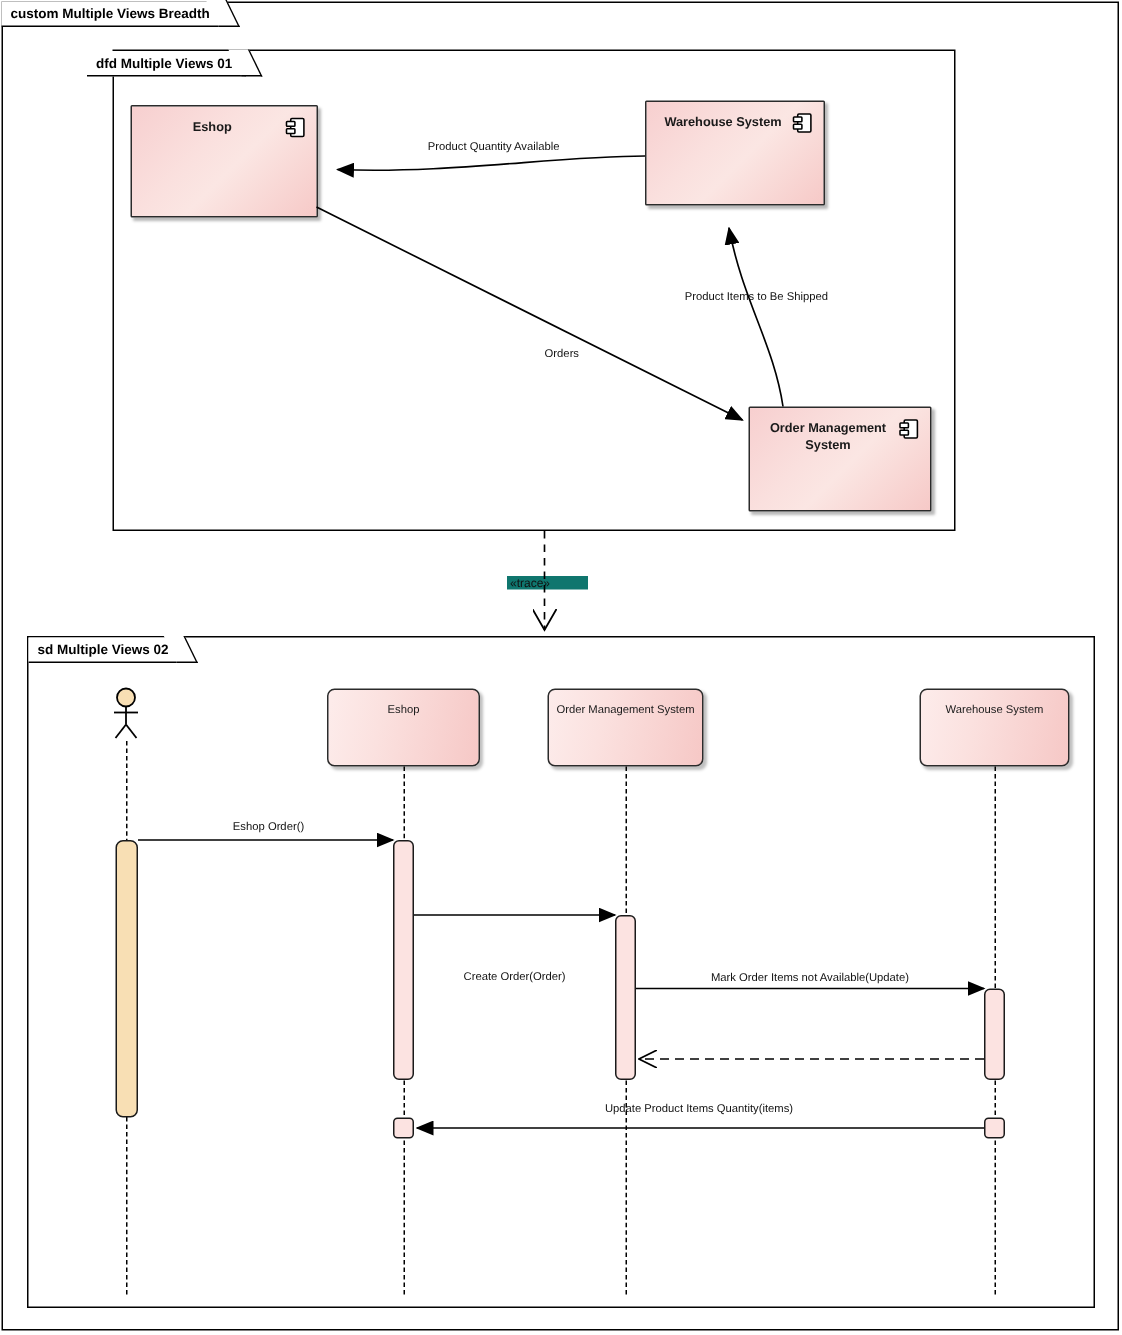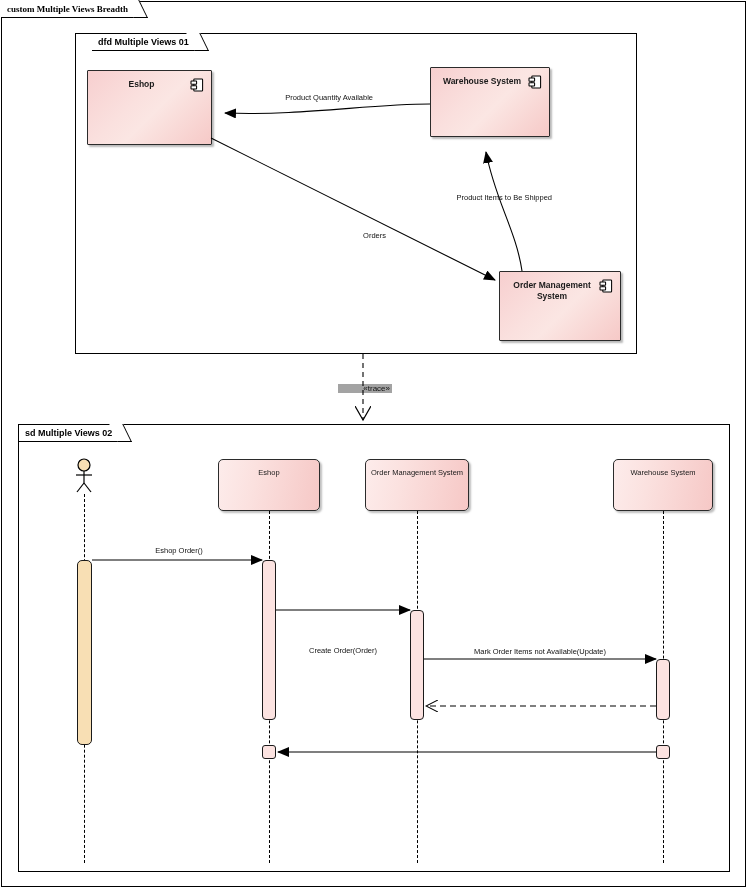--- a/index.html
+++ b/index.html
@@ -57,21 +57,20 @@
     background: #ffffff;
     border-right: 1px solid #000000;
     border-bottom: 1px solid #000000;
     transform: skewX(26deg);
     transform-origin: bottom left;
     box-sizing: border-box;
   }
   .frame-tab.top-left-open {
     border-left: none;
     border-top: none;
-    font-family: Liberation Serif, serif;
   }
 
   
   .inner-frame {
     position: absolute;
     border: 1px solid #000000;
     box-sizing: border-box;
     background: #ffffff;
   }
 
@@ -110,23 +109,23 @@
     font-size: 7.5px;
     color: #111111;
     text-align: right;
     line-height: 11px;
     white-space: nowrap;
   }
   .trace-label {
     position: absolute;
     font-size: 8px;
     color: #111111;
-    text-align: right;
+    text-align: left;
     white-space: nowrap;
-    background: #a3a3a3;
+    background: #0f766e;
     padding: 0 2px;
   }
 
   
   .lifeline-head {
     position: absolute;
     box-sizing: border-box;
     border: 1px solid #2b2b2b;
     border-radius: 5px;
     background: linear-gradient(100deg, #fdeceb 0%, #fbe1df 35%, #f6c8c6 100%);
@@ -187,21 +186,21 @@
 
 <div id="canvas">
 
   <div class="outer-frame"></div>
   <div class="frame-tab top-left-open" style="left:1px; top:1px; height:17px; padding-right:8px;">
     <span>custom Multiple Views Breadth</span>
     <span class="tab-skew"></span>
   </div>
 
   <div class="inner-frame" style="left:75px; top:33px; width:562px; height:321px;"></div>
-  <div class="frame-tab" style="left:92px; top:34px; height:17px; padding-right:8px; border-left:none; border-top:none;text-align:center;">
+  <div class="frame-tab" style="left:58px; top:34px; height:17px; padding-right:8px; border-left:none; border-top:none;text-align:center;">
     <span>dfd Multiple Views 01</span>
     <span class="tab-skew"></span>
   </div>
 
   <div class="component-box" style="left:87px; top:70px; width:125px; height:75px;">
     <div class="cname">Eshop</div>
     <svg class="comp-icon" viewBox="0 0 20 20">
       <rect x="6" y="2.5" width="11" height="15" fill="#ffffff" stroke="#000000" stroke-width="1.3" rx="1"></rect>
       <rect x="2.5" y="5" width="7" height="4" fill="#ffffff" stroke="#000000" stroke-width="1.3" rx="0.6"></rect>
       <rect x="2.5" y="11" width="7" height="4" fill="#ffffff" stroke="#000000" stroke-width="1.3" rx="0.6"></rect>
@@ -282,20 +281,23 @@
     <span>Eshop Order()</span>
   </div>
   <div class="msg-label" style="left:276px; top:598px; width:134px;margin-top:48px;">
     <span>Create Order(Order)</span>
   </div>
   <div class="msg-label" style="left:424px; top:647px; width:232px;">
     <span>Mark Order Items not Available(Update)</span>
   </div>
   <div class="msg-label" style="left:276px; top:734px; width:380px;">
     <span></span>
+  </div>
+  <div class="msg-label" style="left:276px; top:734px; width:380px;">
+    <span>Update Product Items Quantity(items)</span>
   </div>
 
   <svg class="overlay" viewBox="0 0 748 890">
     <defs>
       <marker id="solidArrow" markerWidth="12" markerHeight="10" refX="11" refY="5" orient="auto" markerUnits="userSpaceOnUse">
         <path d="M0,0 L12,5 L0,10 z" fill="#000000"></path>
       </marker>
       <marker id="openArrow" markerWidth="13" markerHeight="12" refX="12" refY="6" orient="auto" markerUnits="userSpaceOnUse">
         <path d="M0,0 L12,6 L0,12" fill="none" stroke="#000000" stroke-width="1.1"></path>
       </marker>

